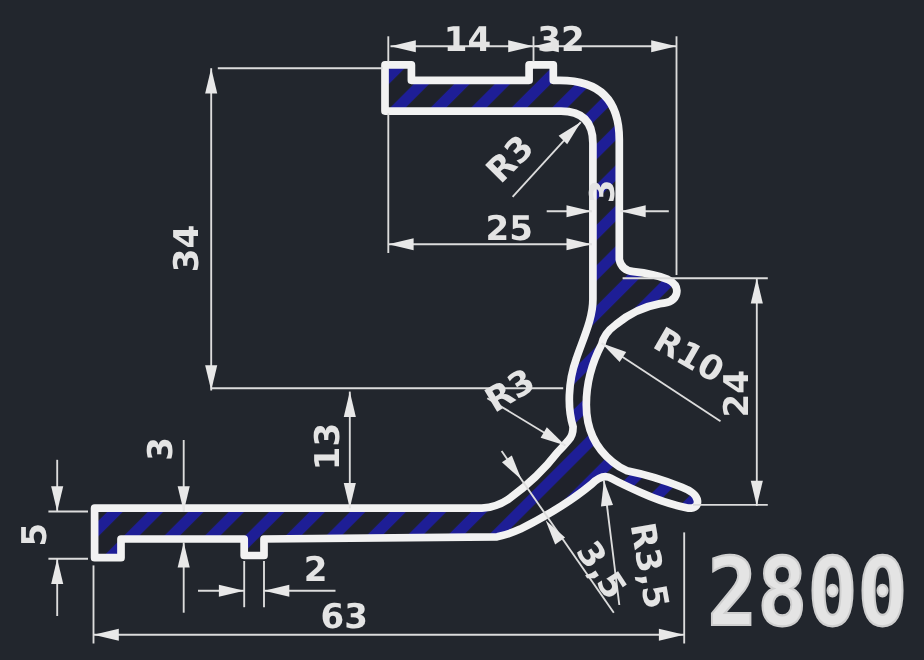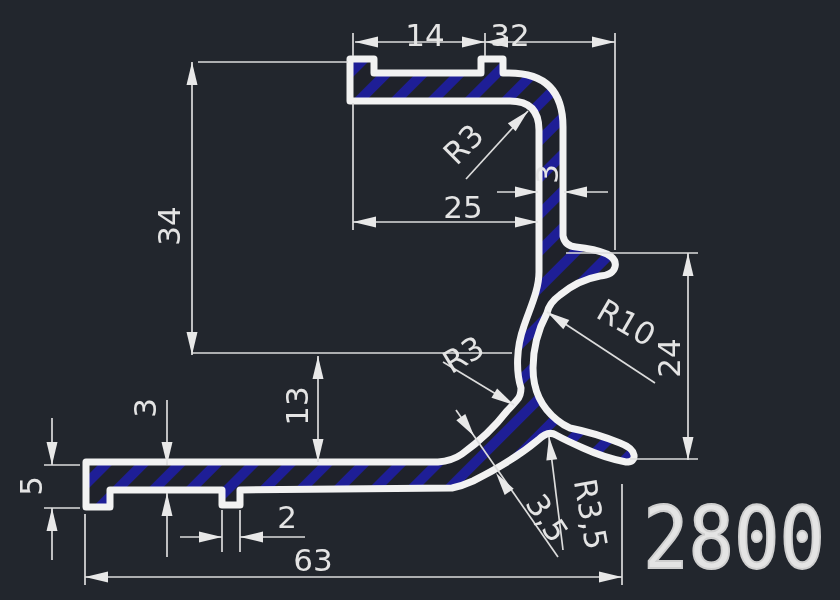--- a/index.html
+++ b/index.html
@@ -1,17 +1,17 @@
 <!DOCTYPE html>
 <html><head>
 <meta charset="utf-8">
 <style>
   html,body{margin:0;padding:0;background:#22262d;}
   .stage{position:relative;width:840px;height:600px;background:#22262d;overflow:hidden;
-         font-family:"DejaVu Sans", "Liberation Sans", sans-serif;}
+         font-family:"DejaVu Sans", "Liberation Sans", sans-serif;font-weight:bold;}
   svg{display:block}
   text{fill:#e4e4e4;font-family:"DejaVu Sans","Liberation Sans",sans-serif;}
   .dimtxt{font-size:31px;}
   .biglbl{font-family:"DejaVu Sans Mono","Liberation Mono",monospace;}
 </style>
 </head>
 <body>
 
 <div class="stage">
 <svg width="840" height="600" viewBox="0 0 840 600">

